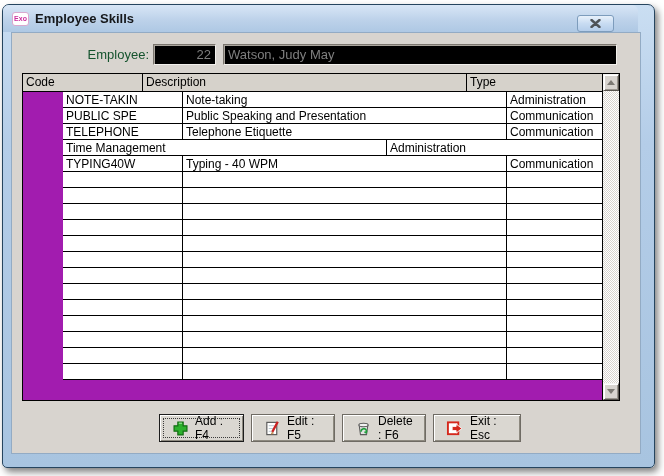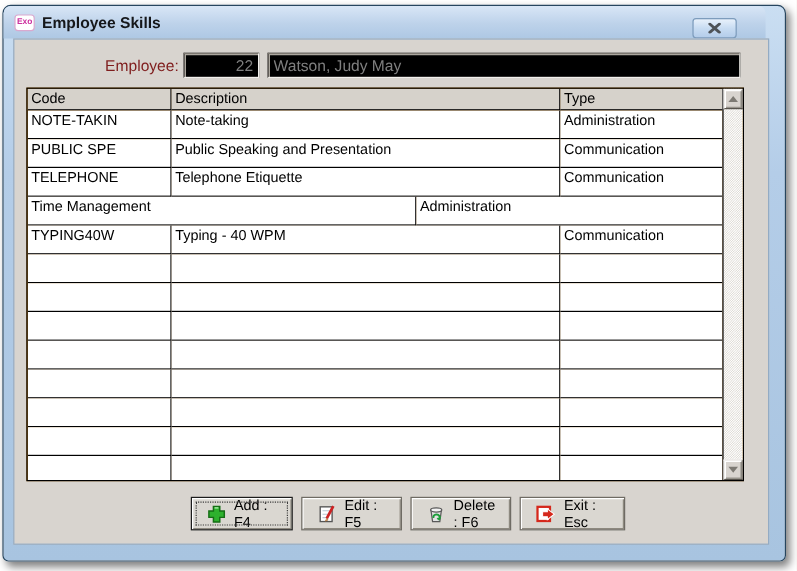--- a/index.html
+++ b/index.html
@@ -35,45 +35,45 @@
     display: flex; align-items: center; justify-content: center; cursor: default;
   }
 
   
   .client {
     position: absolute; left: 8px; right: 13px; top: 27px; bottom: 13px;
     background: #d8d4cf; border: 1px solid #93abc4;
   }
   .emp-label {
     position: absolute; left: 20px; top: 14px; width: 117px;
-    text-align: right; font-size: 13px; color: #7f1d1d;
+    text-align: right; font-size: 13px; color: #14532d;
   }
   .field {
     position: absolute; top: 11px; height: 21px;
     background: #000000; color: #7f7f7f; font-size: 13px;
     font-family: "Liberation Sans", sans-serif;
     border: 1px solid; border-color: #7b766f #f2f0ec #f2f0ec #7b766f;
     box-shadow: inset 1px 1px 0 #aca79f;
     padding: 0 4px; outline: none;
   }
   .field-id { left: 141px; width: 63px; text-align: right; }
   .field-name { left: 211px; width: 394px; text-align: left; }
 
   
   .table {
     position: absolute; left: 10px; top: 40px; width: 598px; height: 328px;
-    background: #a16207; border: 1px solid #000; overflow: hidden;
+    background: #a21caf; border: 1px solid #000; overflow: hidden;
   }
   .thead { display: flex; height: 18px; }
   .th {
     background: #d6d2cb; border-right: 1px solid #000; border-bottom: 1px solid #000;
     font-size: 12px; color: #000; padding: 1px 0 0 3px; overflow: hidden; white-space: nowrap;
   }
   .tbody { position: absolute; left: 0; top: 18px; right: 17px; bottom: 0; overflow: hidden; }
-  .trow { display: flex; height: 24px; }
+  .trow { display: flex; height: 16px; margin-left: 40px; }
   .td {
     border-right: 1px solid #000; border-bottom: 1px solid #000;
     font-size: 12px; color: #000; padding: 1px 0 0 3px;
     overflow: hidden; white-space: nowrap; background: #fff;
   }
   .col-code { width: 120px; flex: 0 0 120px; }
   .col-desc { width: 324px; flex: 0 0 324px; }
   .col-type { flex: 1 1 auto; border-right: none; }
   .th.col-type { border-right: none; }
 

